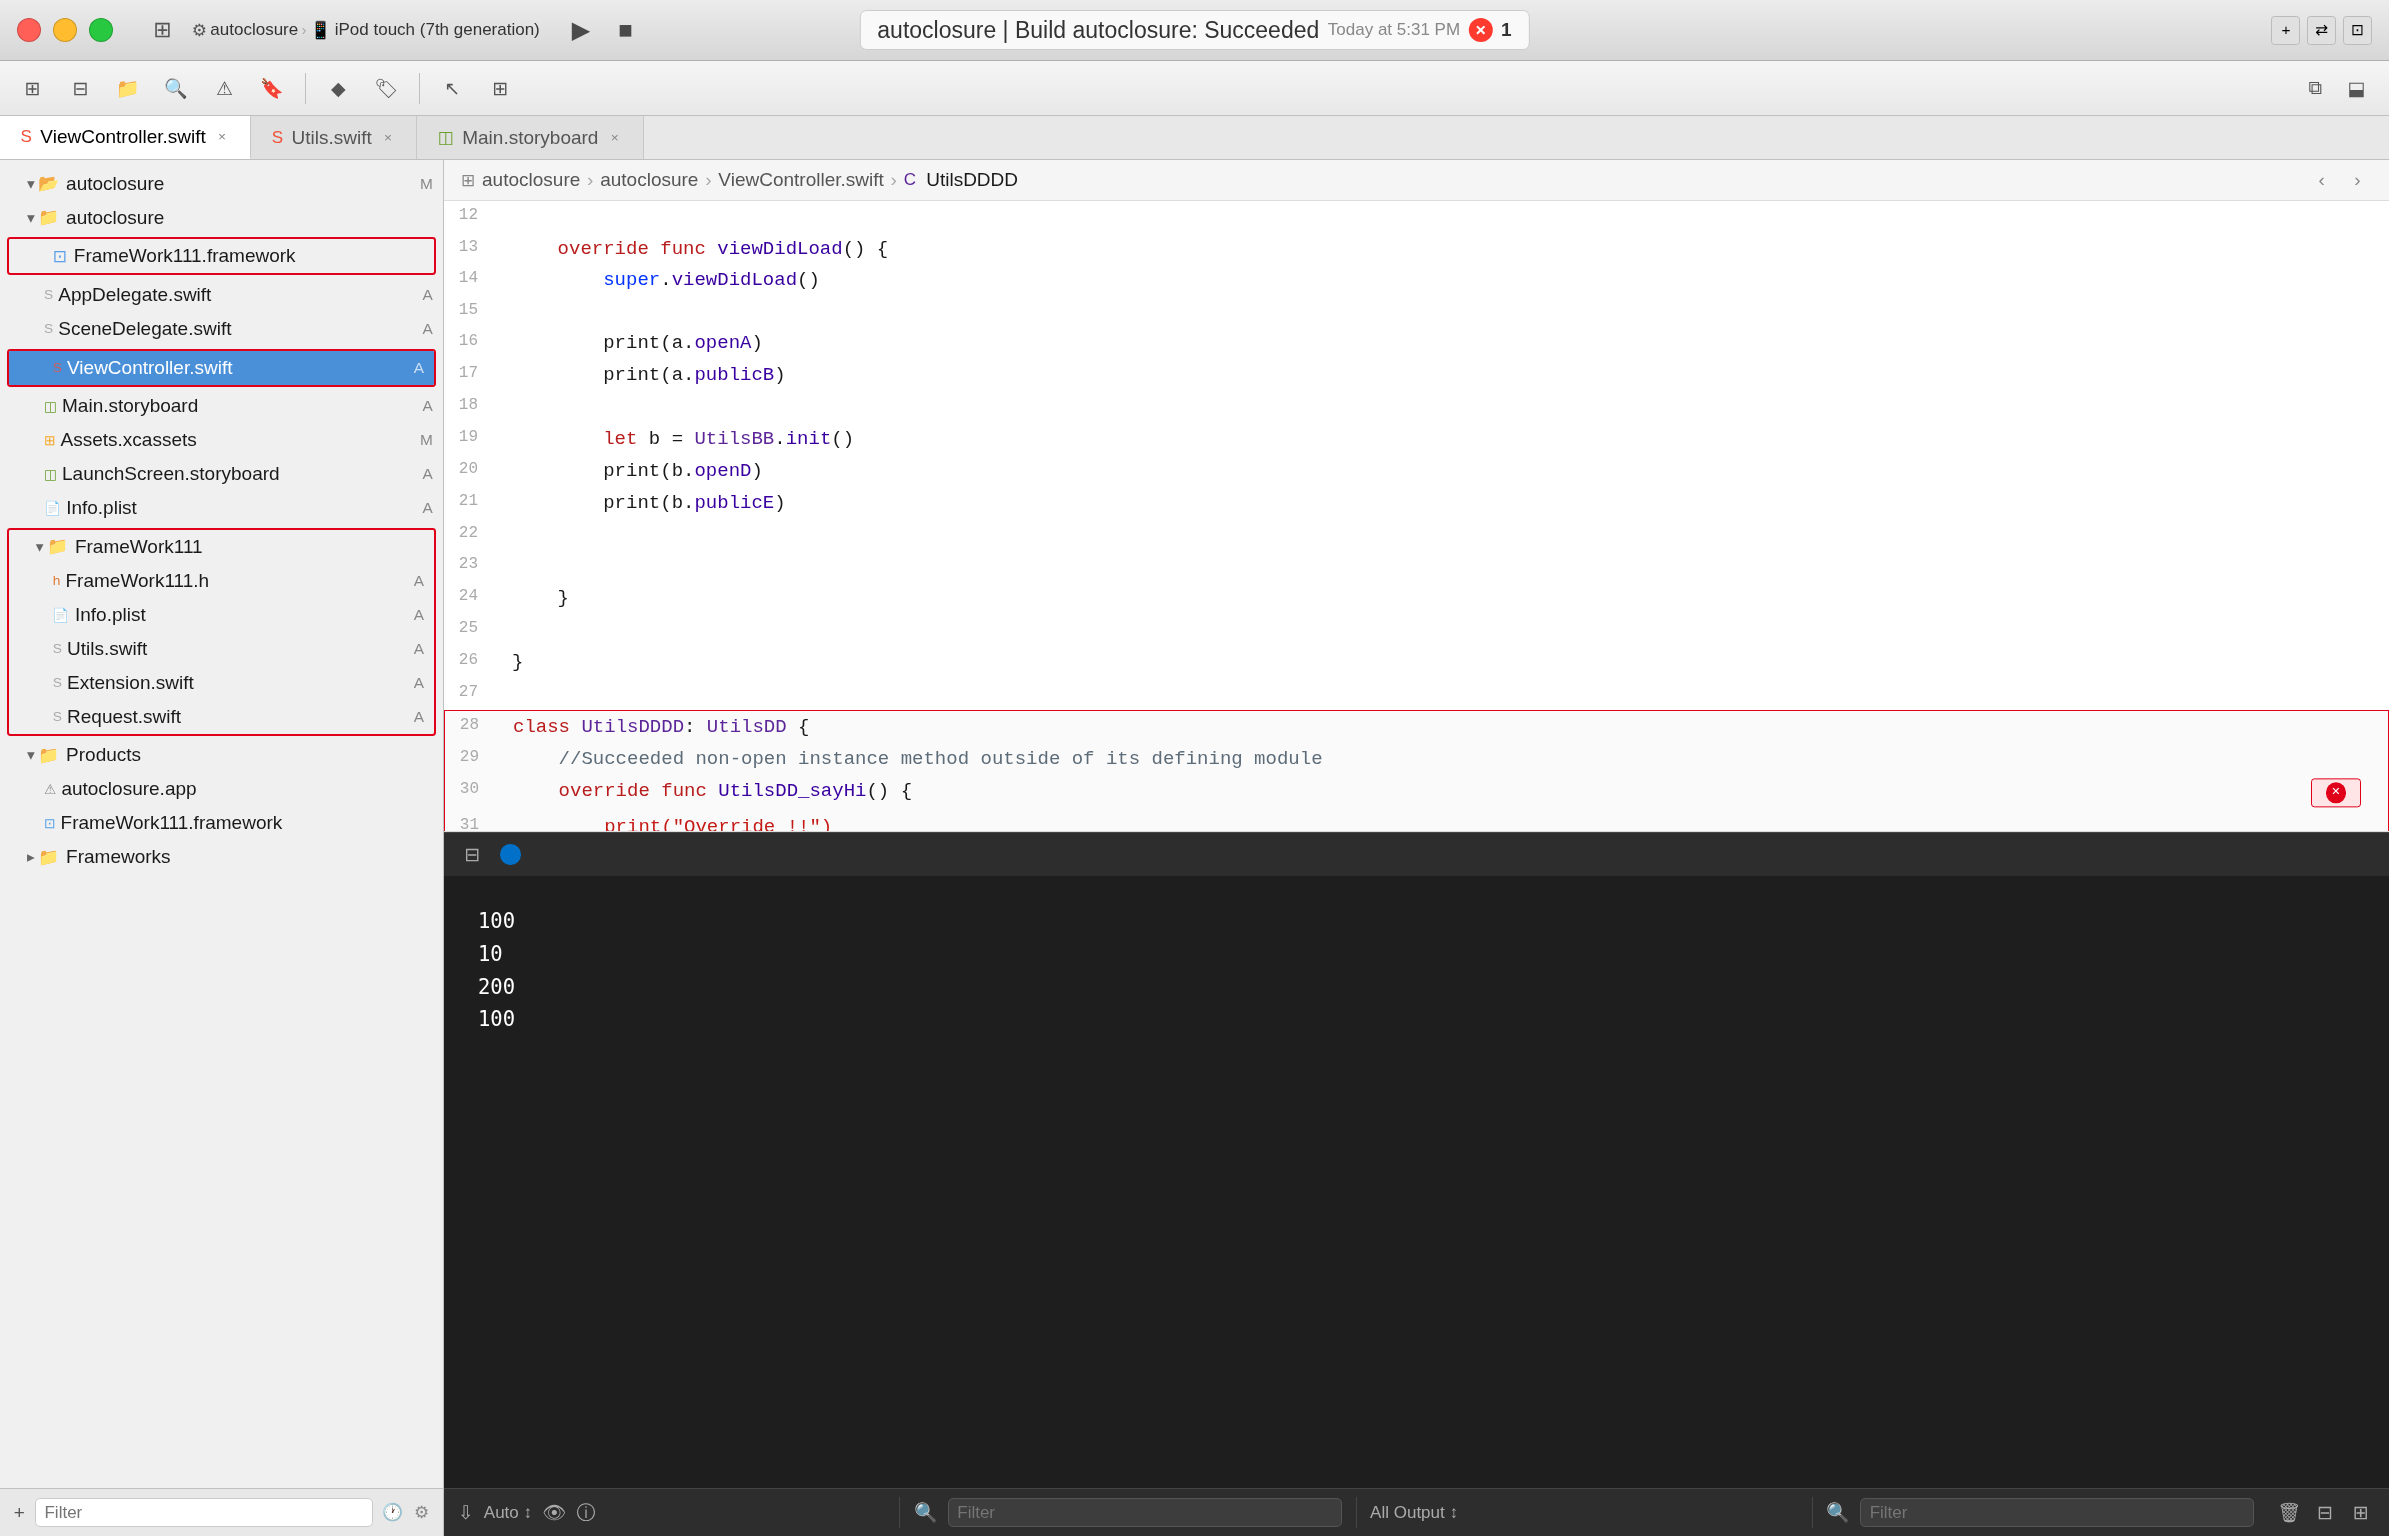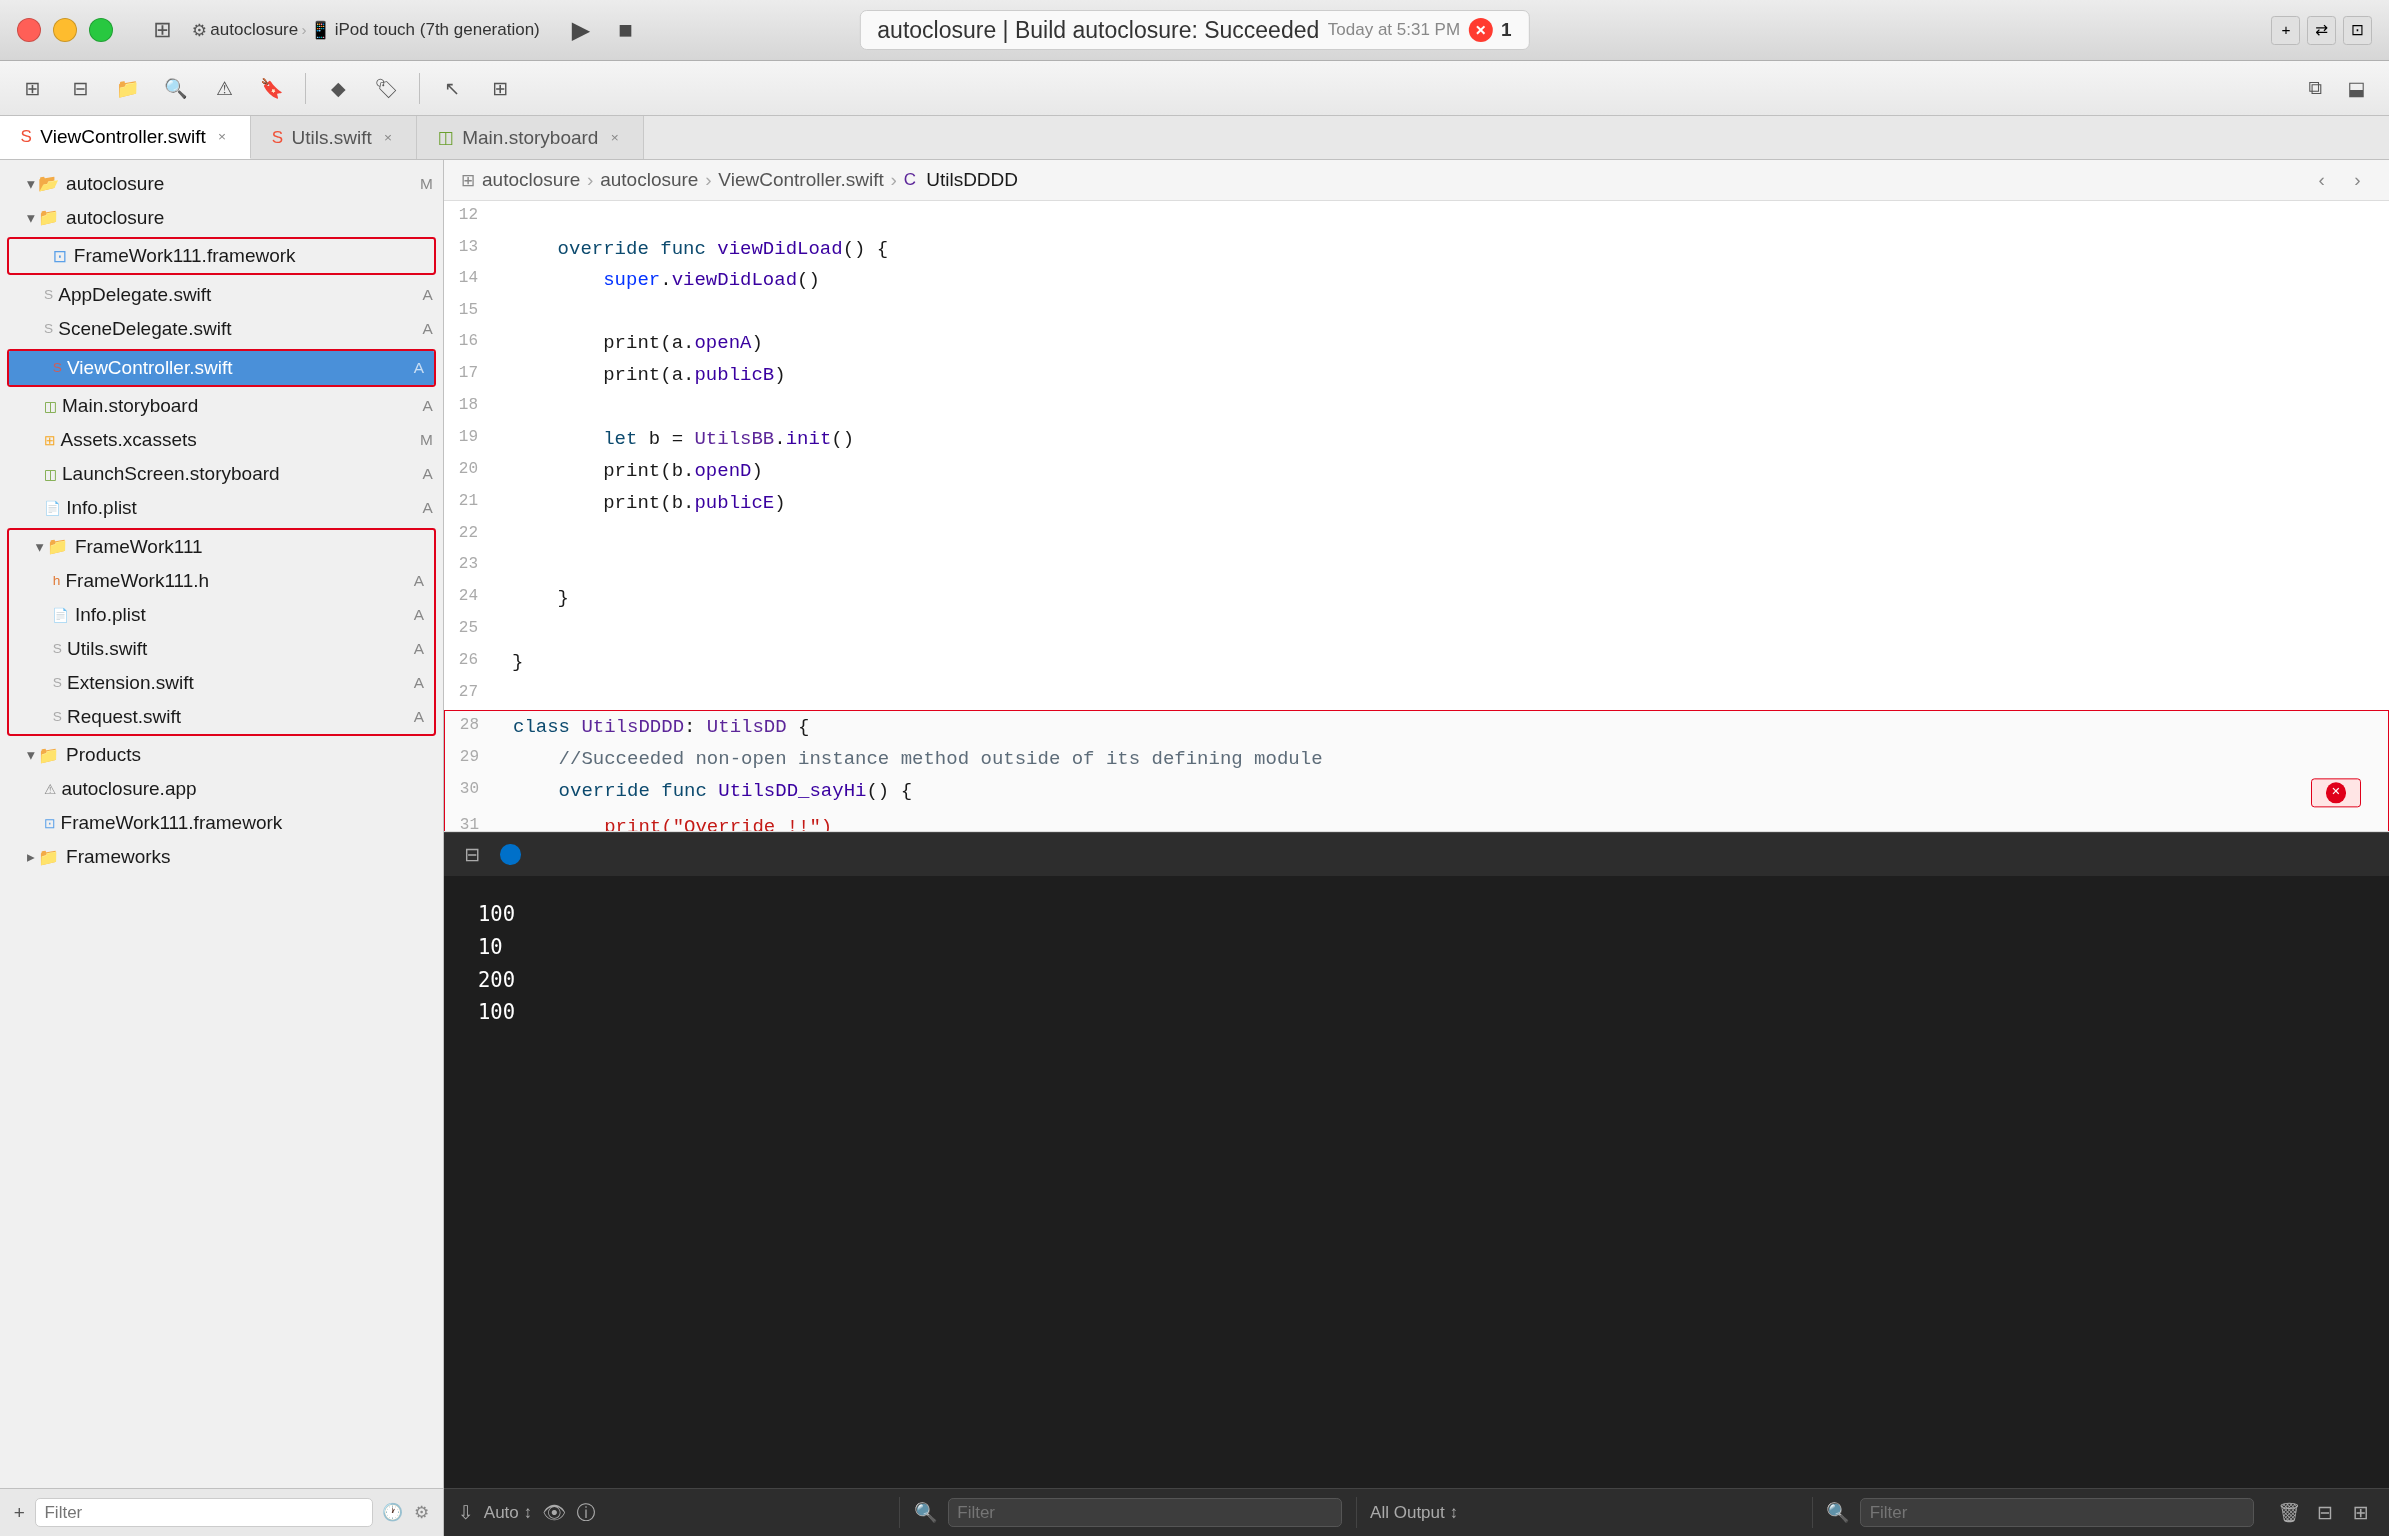--- a/index.html
+++ b/index.html
@@ -285,21 +285,21 @@
       font-size: 16px;
     }
     .line-content {
       flex: 1;
       padding: 0 17px;
       white-space: pre;
       color: #333;
     }
 
     
-    .kw { color: #0c4a6e; font-family: Liberation Mono, monospace; } 
+    .kw { color: #b91c1c; font-family: Liberation Mono, monospace; } 
     .kw2 { color: #0433ff; } 
     .fn { color: #3900a0; } 
     .str { color: #c41a16; } 
     .type { color: #5c2699; } 
     .comment { color: #5d6c79; }
     .plain { color: #1a1a1a; }
 
     .error-annotation {
       display: flex;
       align-items: center;
@@ -342,21 +342,21 @@
       height: 44px;
       background: #2d2d2d;
       border-top: 0.9px solid #444;
       display: flex;
       align-items: center;
       padding: 0 13.7px;
       gap: 13.7px;
     }
     .console-content {
       flex: 1;
-      padding: 22px 34px;
+      padding: 29px 34px;
       font-family: "SF Mono", "Menlo", monospace;
       font-size: 20.5px;
       color: #ffffff;
       line-height: 1.6;
     }
     .console-footer {
       height: 48px;
       background: #2d2d2d;
       border-top: 0.9px solid #444;
       display: flex;

